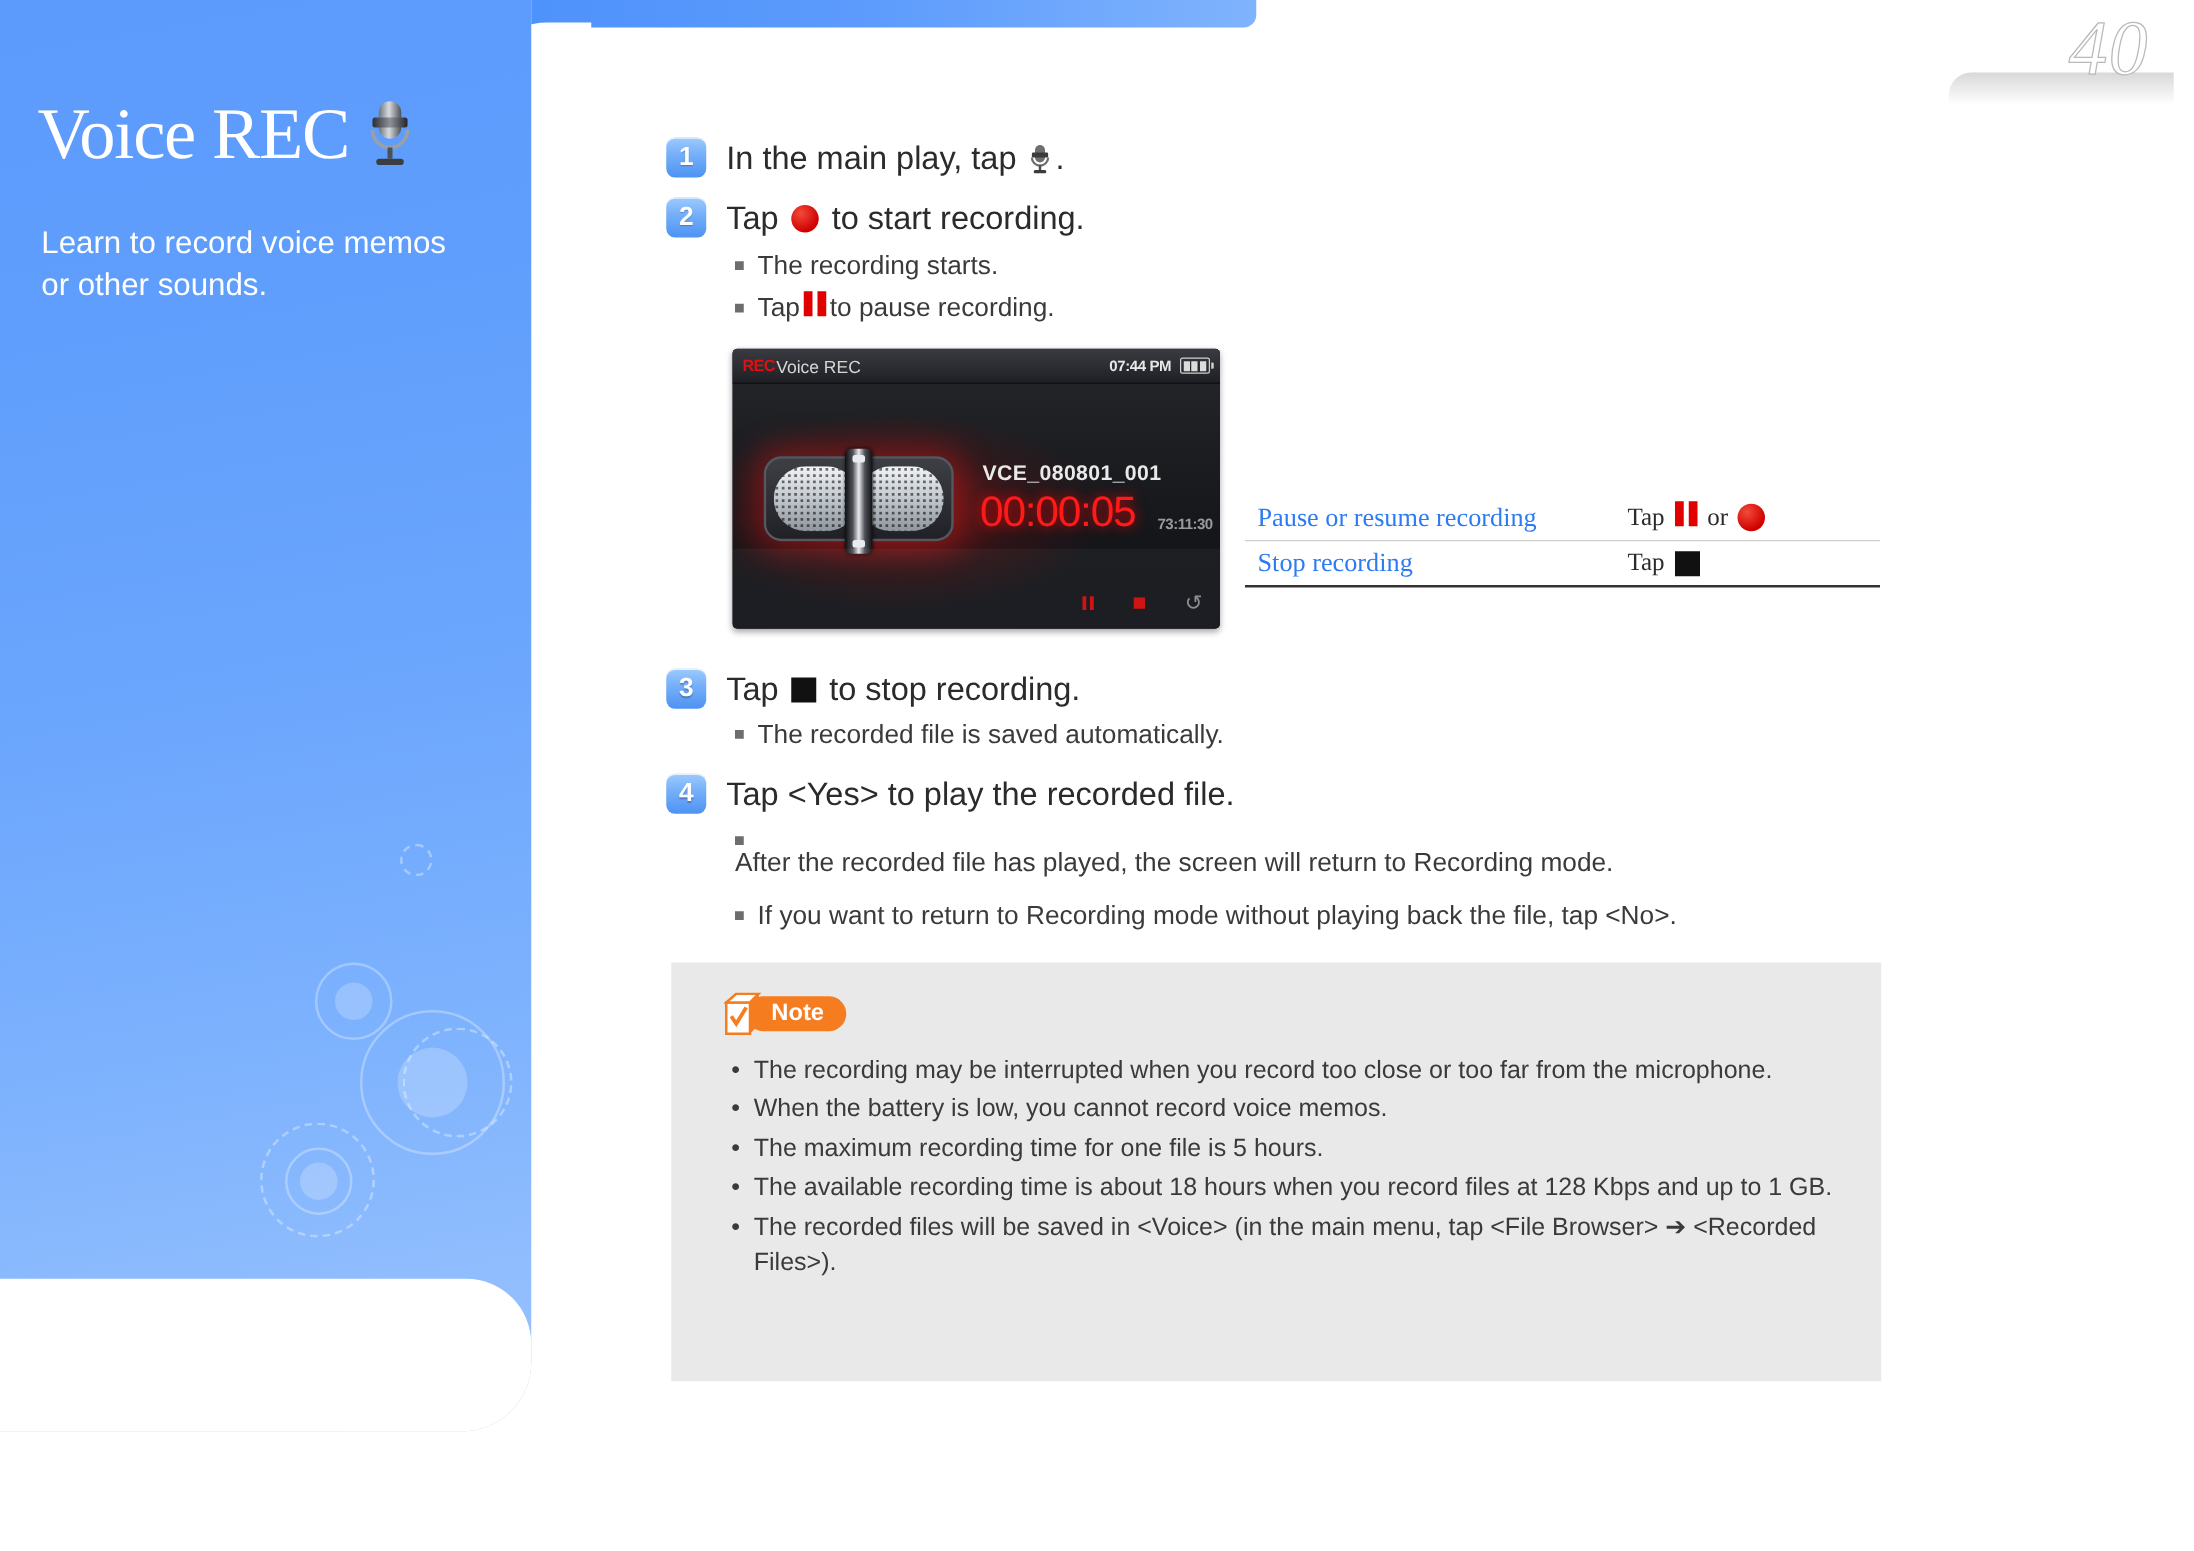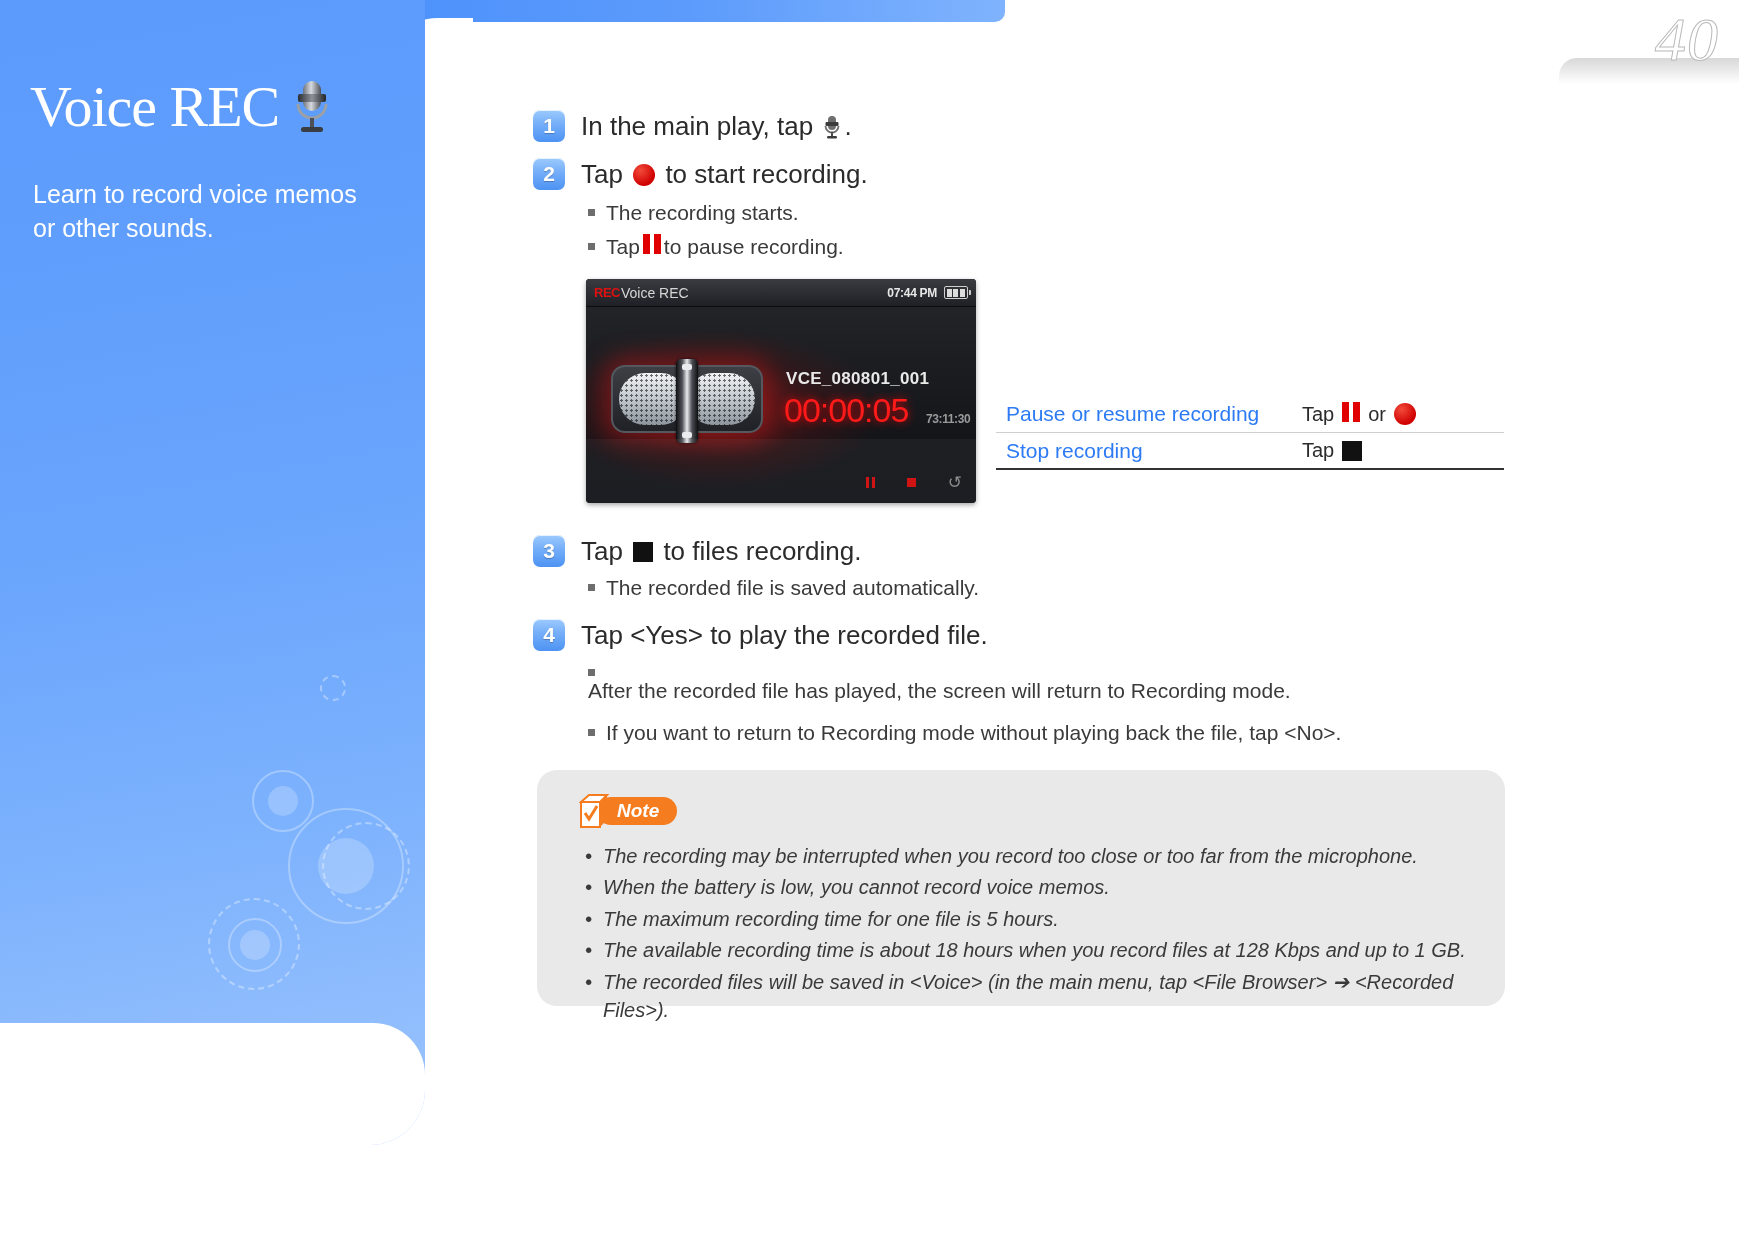--- a/index.html
+++ b/index.html
@@ -187,29 +187,29 @@
   .c-pause { display:flex; gap:3px; }
   .c-pause i { width:3px; height:11px; background:#d01414; display:block; }
   .c-stop { width:9px; height:9px; background:#d01414; }
   .c-back { color:#8d8d8d; font-size:17px; line-height:1; }
 
   
   .tbl { position:absolute; left:996px; top:396px; width:508px; }
   .tbl-head { display:flex; height:33px; }
   .th-a { width:296px; background:#858585; color:#fff; font-size:21px; display:flex; align-items:center; padding-left:10px; }
   .th-b { flex:1; background:#c6c6c6; color:#fff; font-size:21px; display:flex; align-items:center; padding-left:10px; }
-  .tbl-row { display:flex; height:37px; align-items:center; border-bottom:1px solid #cfcfcf; }
+  .tbl-row { display:flex; height:37px; align-items:center; border-bottom:1px solid #cfcfcf;font-family:Liberation Serif, serif; }
   .tbl-row:last-child { border-bottom:2px solid #333; }
   .td-a { width:296px; color:#2d7bf4; font-size:21px; padding-left:10px; }
   .td-b { flex:1; color:#2b2b2b; font-size:20px; padding-left:10px; display:flex; align-items:center; gap:5px; }
 
   
   .note {
-    position:absolute; left:537px; top:770px; width:968px; height:236px;
-    background:#e9e9e9; border-radius:20px;font-style:italic;
+    position:absolute; left:537px; top:770px; width:968px; height:335px;
+    background:#e9e9e9; border-radius:0;
   }
   .note-badge { position:absolute; left:42px; top:24px; display:flex; align-items:center; }
   .note-icon {
     width:30px; height:34px; position:relative;
   }
   .note-pill {
     height:28px; background:#f57d1f; border-radius:14px;
     color:#fff; font-size:19px; font-weight:bold;
     display:flex; align-items:center; padding:0 18px 0 20px;
     margin-left:-12px;
@@ -363,21 +363,21 @@
           <span class="g-stop"></span>
         </div>
       </div>
     </div>
 
     <div class="step" style="left:533px; top:535px;">
       <div class="step-num">3</div>
       <div class="step-text">
         <span>Tap</span>
         <span class="g-stop"></span>
-        <span>to files recording.</span>
+        <span>to stop recording.</span>
       </div>
     </div>
     <div class="sub-list" style="left:588px; top:573px;">
       <div class="sub-item">
         <span class="sq-bullet"></span>
         <span>The recorded file is saved automatically.</span>
       </div>
     </div>
 
     <div class="step" style="left:533px; top:619px;">

